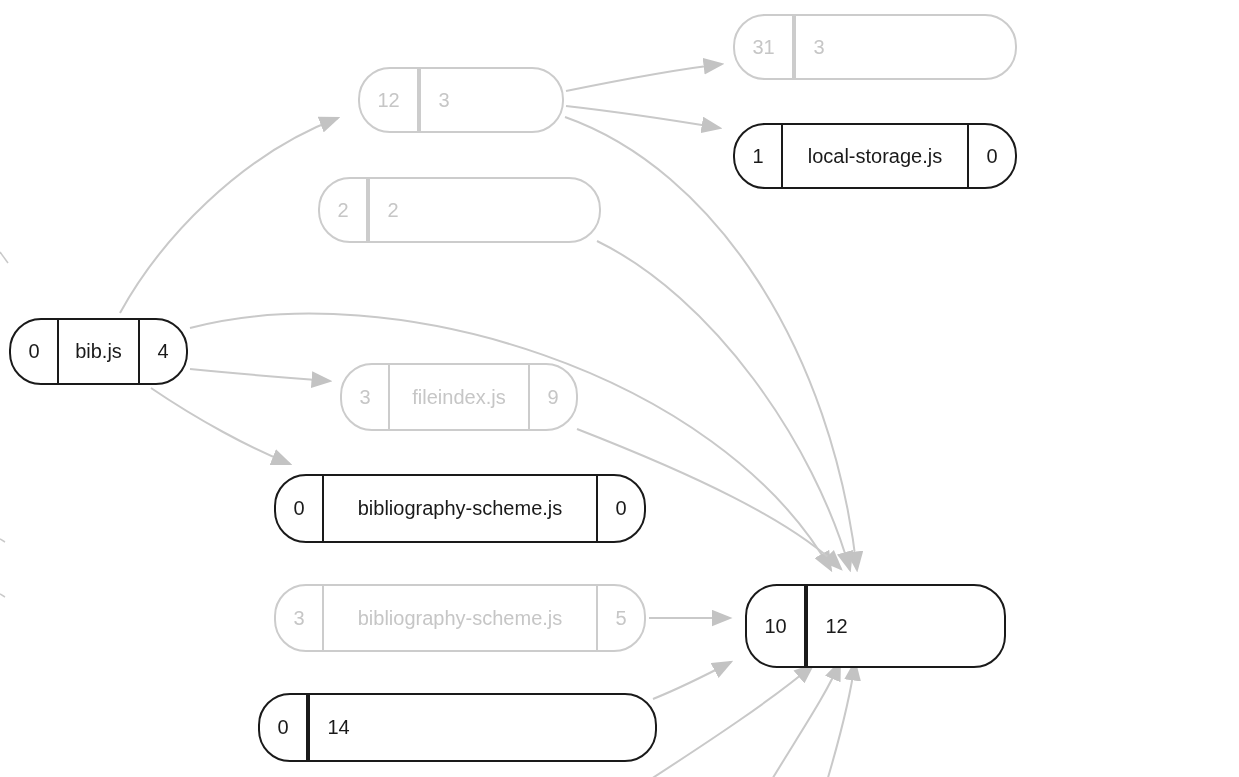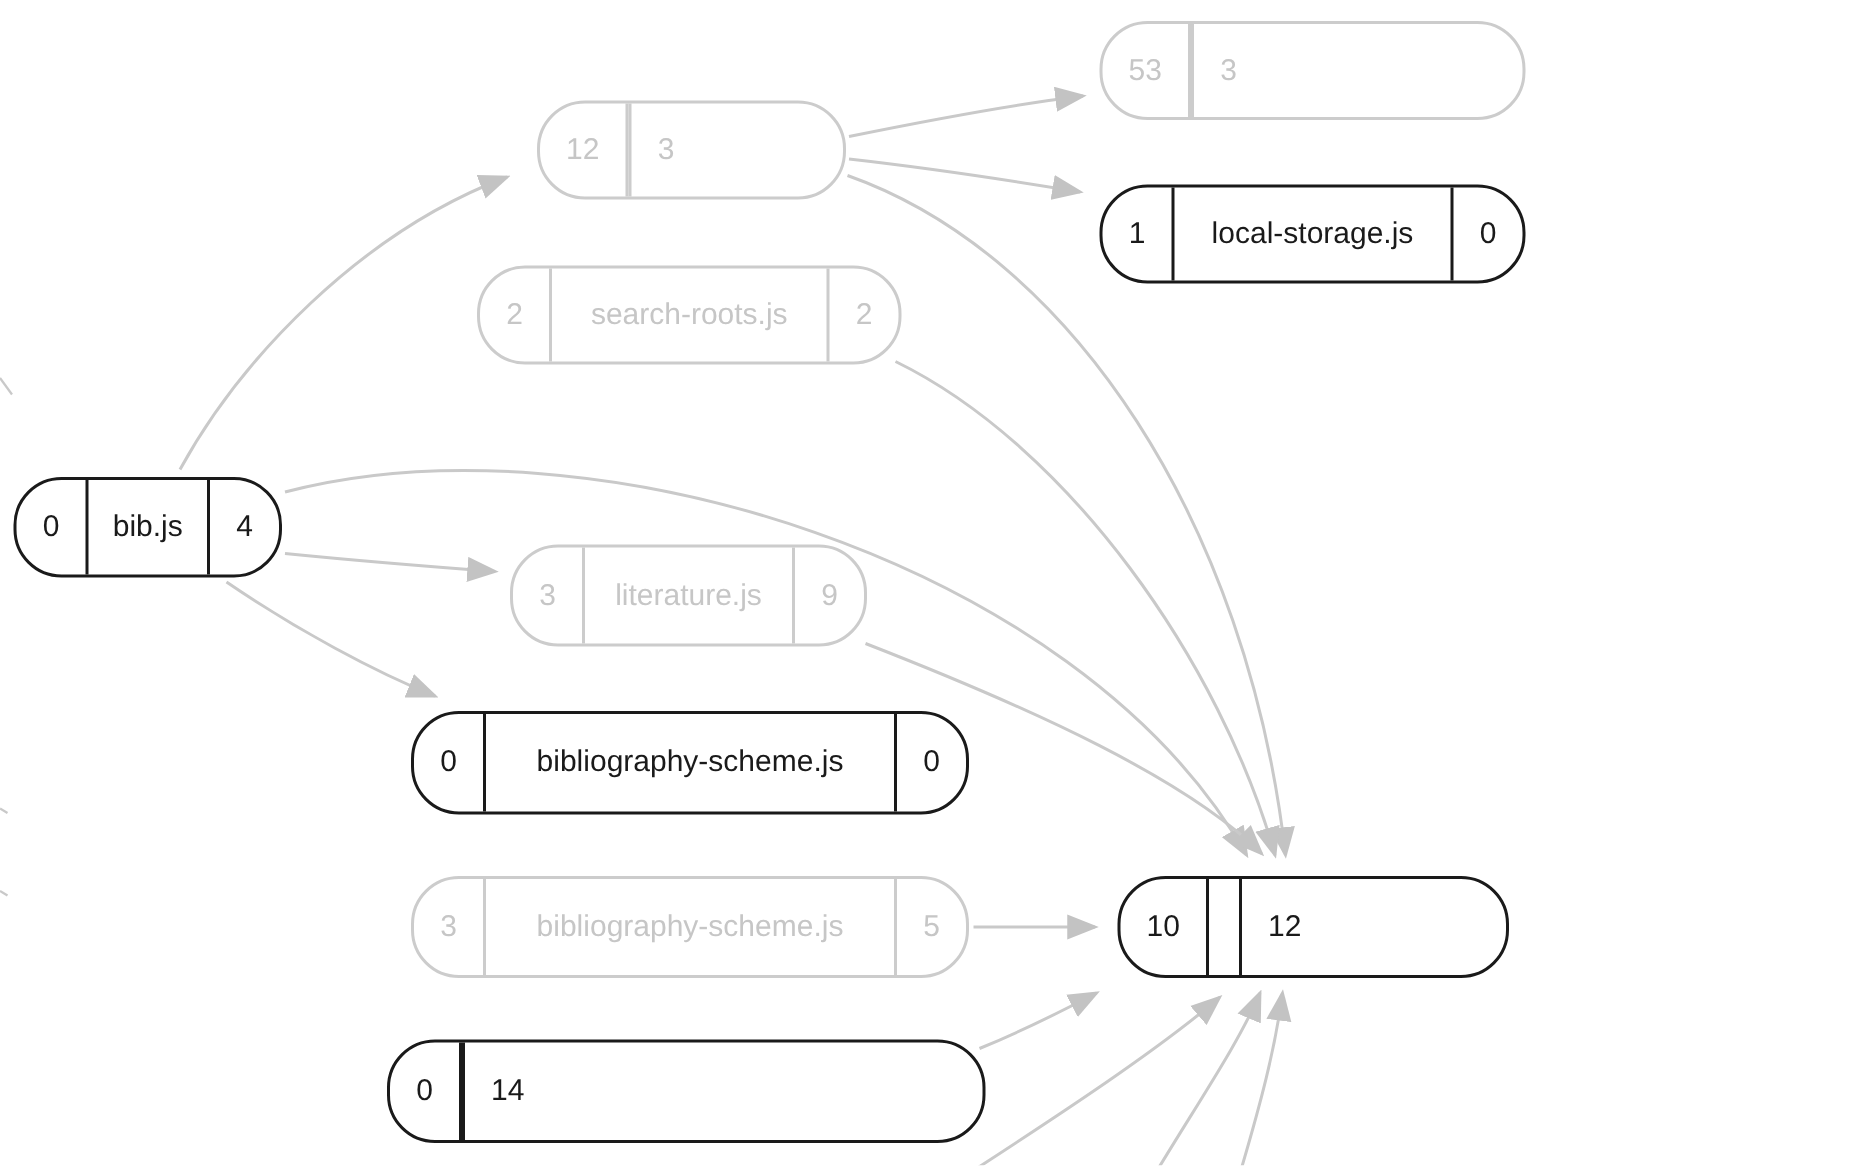--- a/index.html
+++ b/index.html
@@ -72,66 +72,65 @@
     <path class="edge" d="M 648,781 C 708,742 772,700 813,665" marker-end="url(#arrow)"></path>
     <path class="edge" d="M 771,781 C 800,733 826,695 840,662" marker-end="url(#arrow)"></path>
     <path class="edge" d="M 827,781 C 840,737 850,700 855,662" marker-end="url(#arrow)"></path>
 
     <path class="stub" d="M 0,252 L 8,263"></path>
     <path class="stub" d="M 0,539 L 5,542"></path>
     <path class="stub" d="M 0,594 L 5,597"></path>
   </svg>
 
   <div class="node inactive" style="left:733px;top:14px;width:284px;height:66px;">
-    <div class="badge in wide">53</div>
+    <div class="badge in wide">31</div>
     <div class="badge out">3</div>
   </div>
 
   <div class="node inactive" style="left:358px;top:67px;width:206px;height:66px;">
     <div class="badge in wide">12</div>
     <div class="badge out">3</div>
   </div>
 
   <div class="node" style="left:733px;top:123px;width:284px;height:66px;">
     <div class="badge in">1</div>
     <div class="label">local-storage.js</div>
     <div class="badge out">0</div>
   </div>
 
   <div class="node inactive" style="left:318px;top:177px;width:283px;height:66px;">
     <div class="badge in">2</div>
-    <div class="label">search-roots.js</div>
     <div class="badge out">2</div>
   </div>
 
   <div class="node" style="left:9px;top:318px;width:179px;height:67px;">
     <div class="badge in">0</div>
     <div class="label">bib.js</div>
     <div class="badge out">4</div>
   </div>
 
   <div class="node inactive" style="left:340px;top:363px;width:238px;height:68px;">
     <div class="badge in">3</div>
-    <div class="label">literature.js</div>
+    <div class="label">fileindex.js</div>
     <div class="badge out">9</div>
   </div>
 
   <div class="node" style="left:274px;top:474px;width:372px;height:69px;">
     <div class="badge in">0</div>
     <div class="label">bibliography-scheme.js</div>
     <div class="badge out">0</div>
   </div>
 
   <div class="node inactive" style="left:274px;top:584px;width:372px;height:68px;">
     <div class="badge in">3</div>
     <div class="label">bibliography-scheme.js</div>
     <div class="badge out">5</div>
   </div>
 
-  <div class="node" style="left:745px;top:584px;width:261px;height:68px;gap:20px;">
+  <div class="node" style="left:745px;top:584px;width:261px;height:84px;">
     <div class="badge in wide">10</div>
     <div class="badge out wide">12</div>
   </div>
 
   <div class="node" style="left:258px;top:693px;width:399px;height:69px;">
     <div class="badge in">0</div>
     <div class="badge out wide">14</div>
   </div>
 
 </div>

